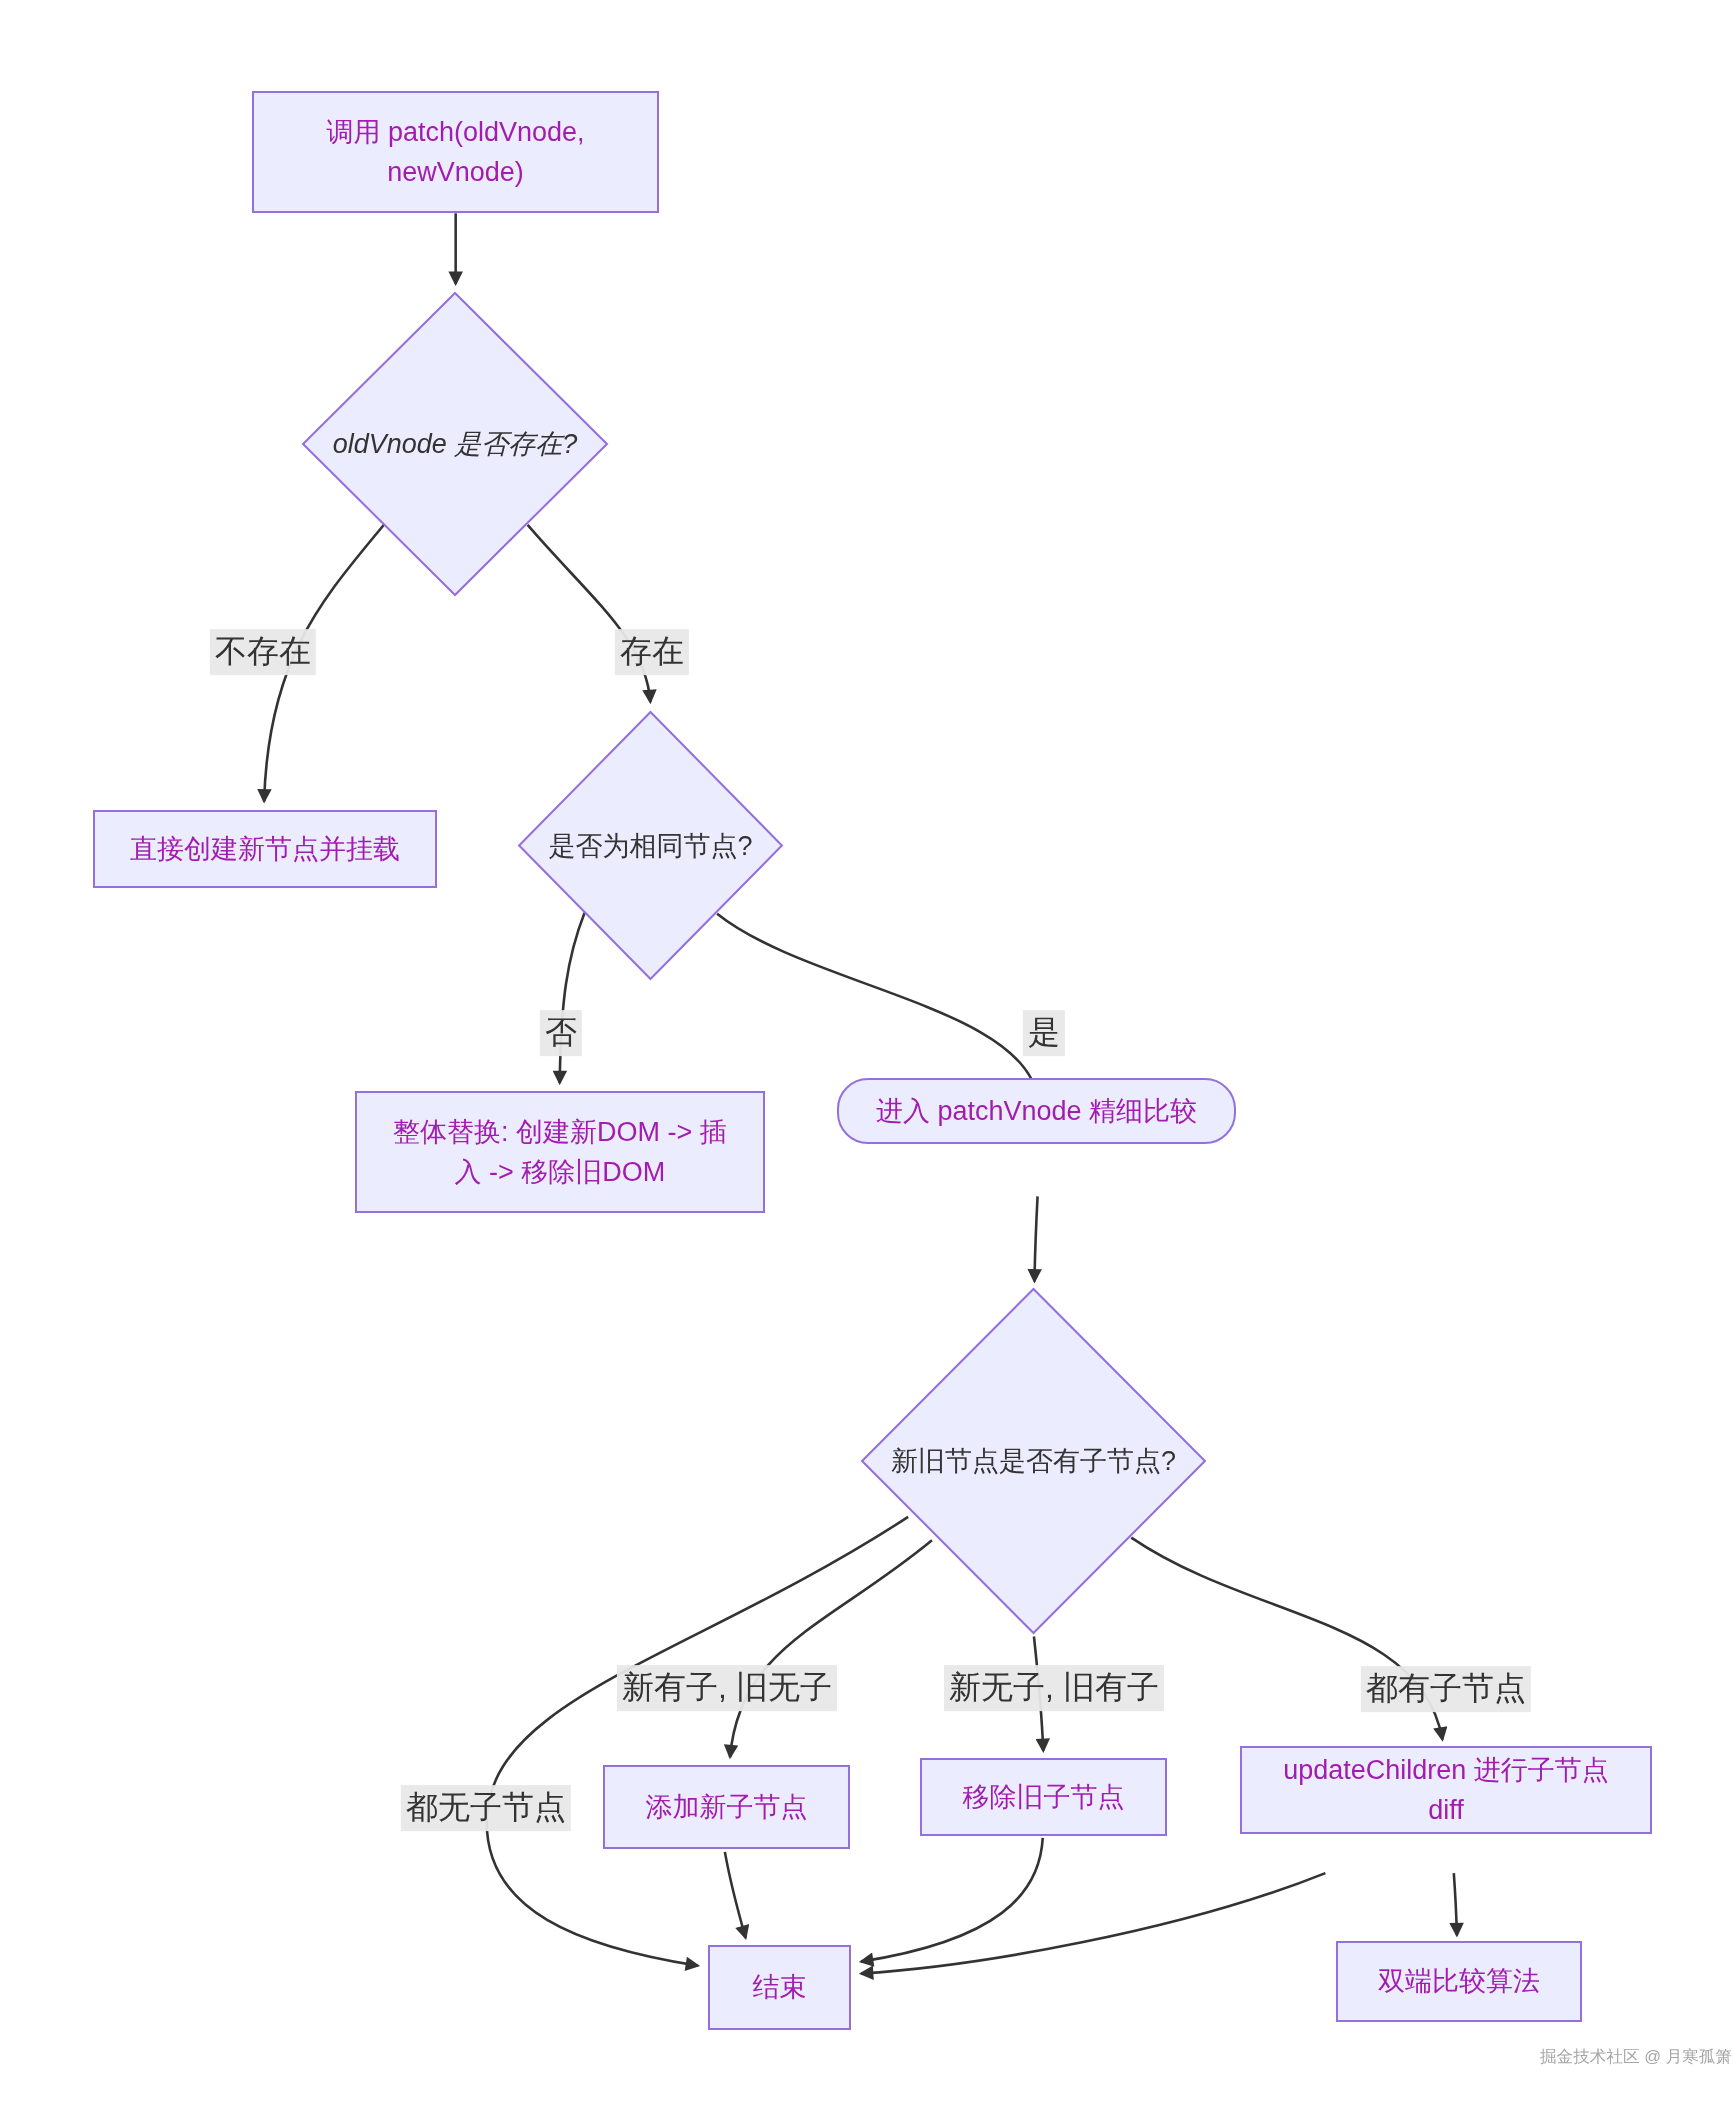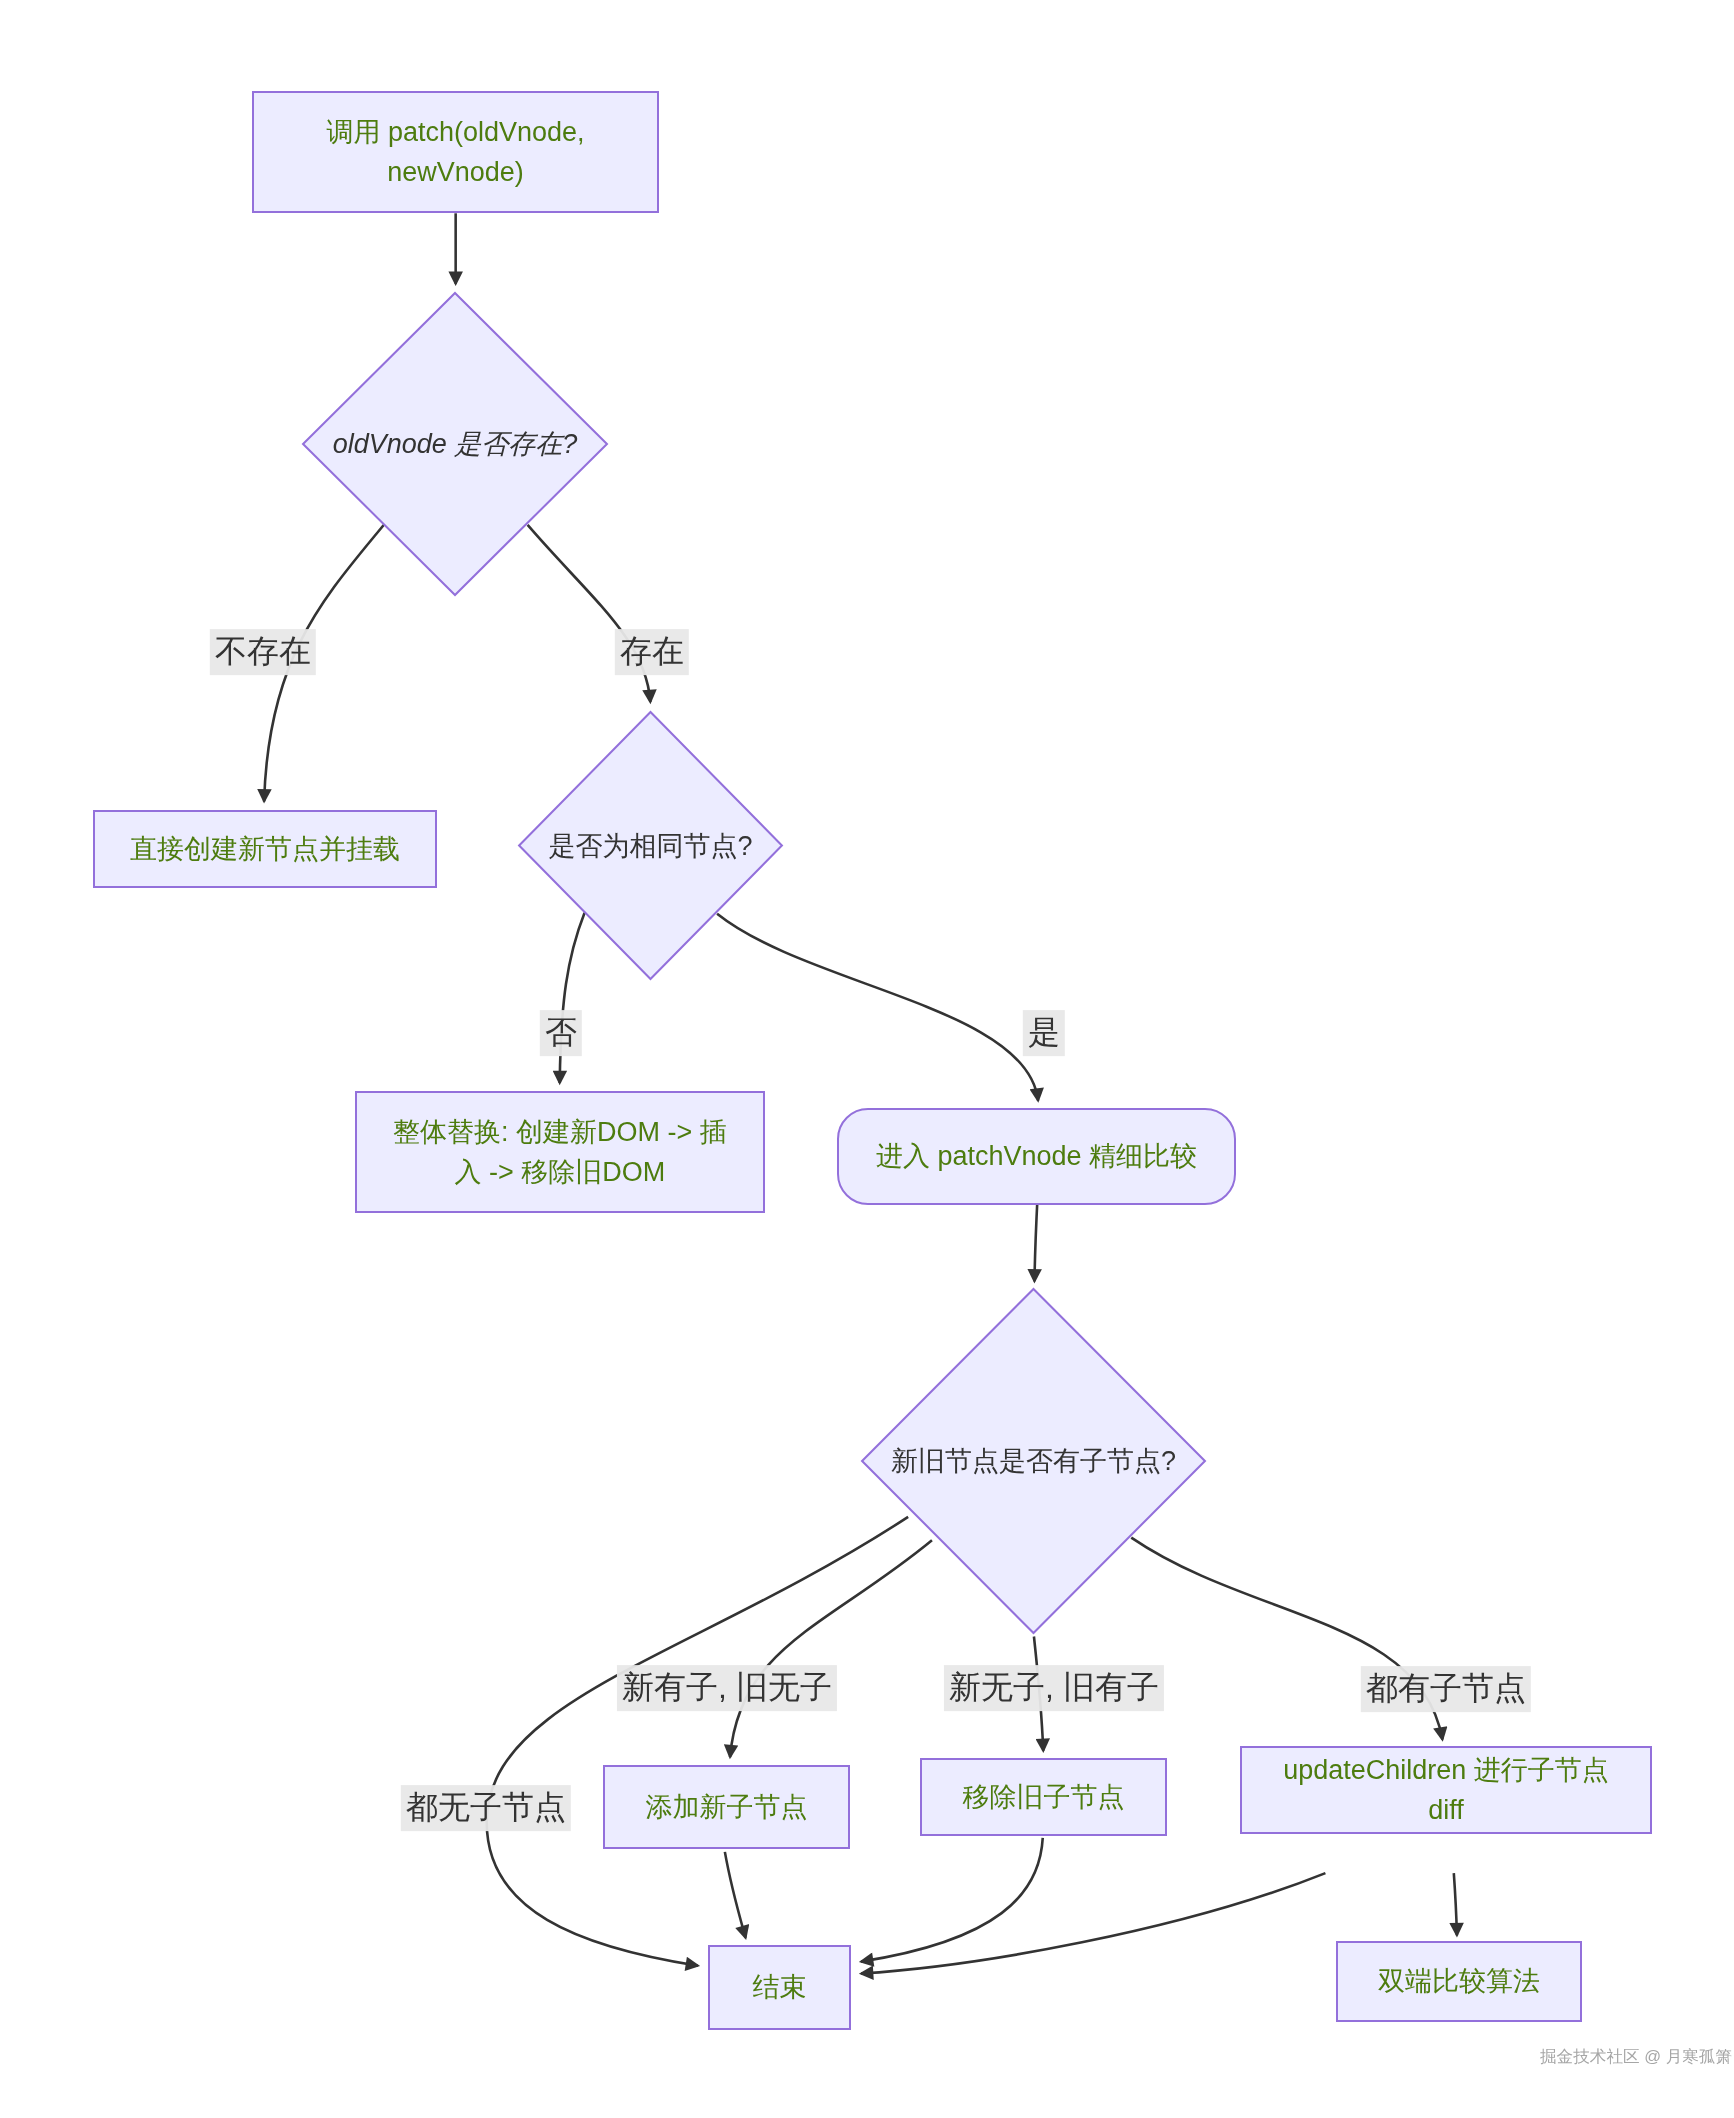--- a/index.html
+++ b/index.html
@@ -4,21 +4,21 @@
 <style>
   html,body{margin:0;padding:0;background:#ffffff;}
   body{font-family:"Liberation Sans","DejaVu Sans",sans-serif;}
   #canvas{position:relative;width:1735px;height:2119px;background:#ffffff;overflow:hidden;}
   #edges{position:absolute;left:0;top:0;width:1735px;height:2119px;}
   #edges path.flow{fill:none;stroke:#333333;stroke-width:5px;}
   .node{
     position:absolute;box-sizing:border-box;
     background:#ECECFF;border:2.1px solid #9370DB;
     display:flex;flex-direction:column;align-items:center;justify-content:center;
-    color:#4d7c0f;font-size:27px;line-height:1.5;text-align:center;
+    color:#a21caf;font-size:27px;line-height:1.5;text-align:center;
   }
   .node span{display:block;white-space:nowrap;}
   .diamond{position:absolute;}
   .diamond svg{position:absolute;left:0;top:0;width:100%;height:100%;overflow:visible;}
   .diamond .dtext{
     position:absolute;left:0;top:0;width:100%;height:100%;
     display:flex;align-items:center;justify-content:center;
     color:#333333;font-size:27px;white-space:nowrap;
   }
   .edge-label{
@@ -65,21 +65,21 @@
 
   <div class="node" style="left:93px;top:810px;width:344px;height:78px;">
     <span>直接创建新节点并挂载</span>
   </div>
 
   <div class="node" style="left:355px;top:1091px;width:410px;height:122px;">
     <span>整体替换: 创建新DOM -&gt; 插</span>
     <span>入 -&gt; 移除旧DOM</span>
   </div>
 
-  <div class="node" style="left:837px;top:1108px;width:399px;height:97px;border-radius:31px;">
+  <div class="node" style="left:837px;top:1078px;width:399px;height:66px;border-radius:31px;">
     <span>进入 patchVnode 精细比较</span>
   </div>
 
   <div class="node" style="left:603px;top:1765px;width:247px;height:84px;">
     <span>添加新子节点</span>
   </div>
 
   <div class="node" style="left:920px;top:1758px;width:247px;height:78px;">
     <span>移除旧子节点</span>
   </div>

